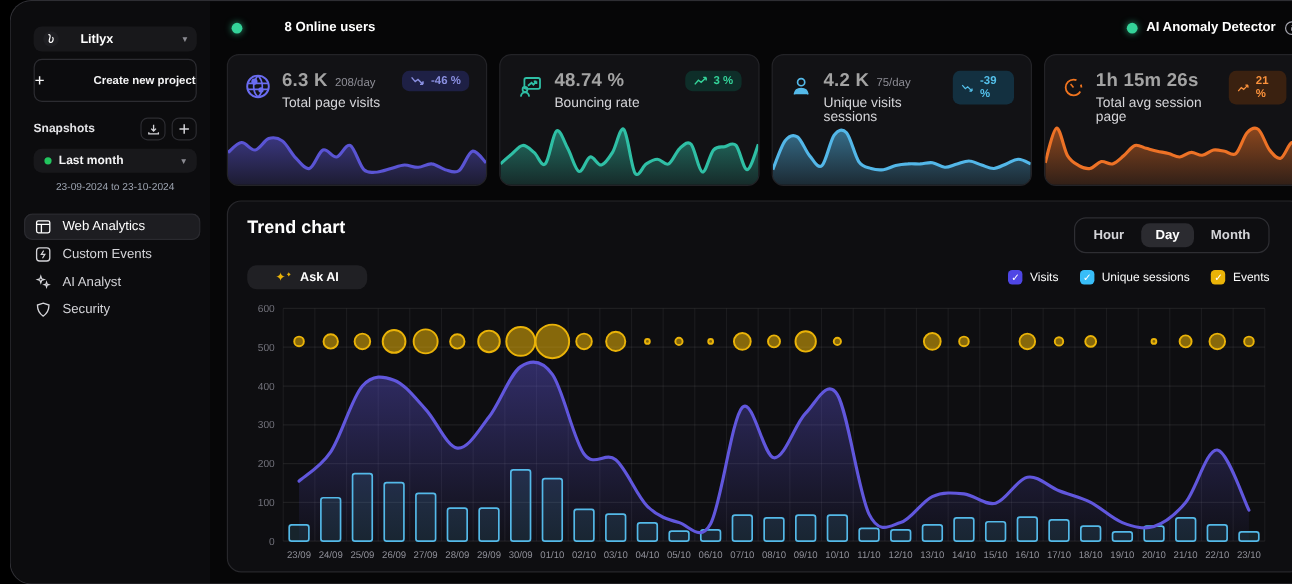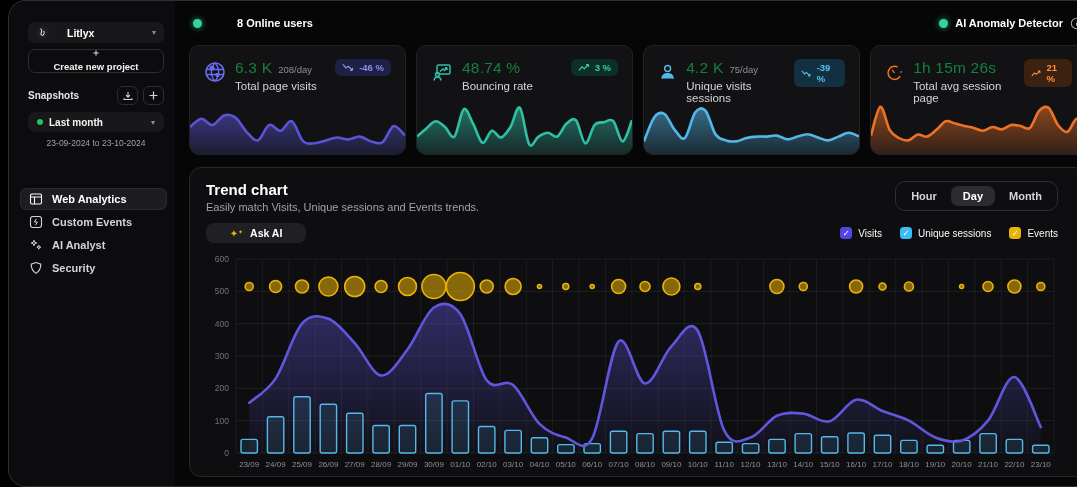--- a/index.html
+++ b/index.html
@@ -10,34 +10,34 @@
     border-radius:18px 0 0 18px; display:flex; overflow:hidden; }
 
   
   .sidebar { width:166px; flex:0 0 166px; background:#0c0c0e; padding:21px 8px 0 11px; }
   .proj-select { display:flex; align-items:center; gap:18px; background:#18181b;
     border-radius:7px; height:21px; padding:0 8px; margin:0 3px 6px 8px; cursor:pointer; }
   .proj-logo { width:13px; height:13px; border-radius:50%; background:#1f1f23;
     display:flex; align-items:center; justify-content:center; flex:0 0 13px; }
   .proj-name { color:#fff; font-size:10.5px; font-weight:700; flex:1; }
   .chev { color:#8b8b92; font-size:8px; }
-  .create-btn { display:flex; align-items:center; justify-content:center; gap:5px;
-    border:1px solid #2c2c31; border-radius:7px; height:24px; margin:0 3px 0 8px;
-    color:#f4f4f5; font-size:9.5px; font-weight:600; cursor:pointer; background:transparent;flex-direction:column; }
+  .create-btn { display:flex; align-items:center; justify-content:space-between; gap:5px;
+    border:1px solid #2c2c31; border-radius:7px; height:36px; margin:0 3px 0 8px;
+    color:#f4f4f5; font-size:9.5px; font-weight:600; cursor:pointer; background:transparent; }
   .snap-row { display:flex; align-items:center; margin:13px 3px 7px 8px; }
   .snap-label { color:#e4e4e7; font-size:10px; font-weight:600; flex:1; }
   .icon-btn { width:21px; height:19px; border:1px solid #2c2c31; border-radius:6px;
     display:flex; align-items:center; justify-content:center; color:#d4d4d8; cursor:pointer; }
   .icon-btn + .icon-btn { margin-left:5px; }
   .snap-select { display:flex; align-items:center; gap:6px; background:#18181b;
     border-radius:7px; height:20px; padding:0 9px; margin:0 3px 6px 8px; cursor:pointer; }
   .dot { width:6px; height:6px; border-radius:50%; background:#22c55e; flex:0 0 6px; }
   .snap-value { color:#f4f4f5; font-size:10px; font-weight:600; flex:1; }
   .snap-range { color:#9ca3af; font-size:8.5px; text-align:center; margin:0 3px 0 8px; }
-  .nav { margin-top:40px;font-weight:bold; }
+  .nav { margin-top:18px; }
   .nav-item { display:flex; align-items:center; gap:9px; height:22px; padding:0 9px;
     border-radius:7px; color:#d4d4d8; font-size:11px; cursor:pointer; margin-bottom:1px; }
   .nav-item.active { background:#1d1d21; box-shadow:inset 0 0 0 1px #2a2a2f; color:#fff; }
   .nav-item svg { flex:0 0 14px; }
 
   
   .main { flex:1; background:#060607; padding:0 12px 0 14px; position:relative; }
   .topbar { height:44px; display:flex; align-items:center; padding:0 4px; }
   .online { display:flex; align-items:center; gap:7px; }
   .gdot { width:9px; height:9px; border-radius:50%; background:#34d399;
@@ -47,21 +47,21 @@
   .anomaly-label { color:#fff; font-size:11px; font-weight:700; }
   .info-ic { color:#a1a1aa; }
 
   
   .cards { display:flex; gap:10px; height:110px; }
   .stat-card { flex:1; background:#121215; border:1px solid #232327; border-radius:10px;
     position:relative; overflow:hidden; padding:13px 14px 0 14px; }
   .card-top { display:flex; align-items:flex-start; gap:9px; }
   .card-icon { margin-top:2px; }
   .value-row { display:flex; align-items:baseline; gap:6px; }
-  .card-value { color:#15803d; font-size:15.5px; font-weight:400; letter-spacing:.2px; }
+  .card-value { color:#a3a3a3; font-size:15.5px; font-weight:700; letter-spacing:.2px; }
   .card-perday { color:#8e8e96; font-size:9.5px; }
   .card-label { color:#d4d4d8; font-size:11.5px; margin-top:3px; }
   .badge { margin-left:auto; display:flex; align-items:center; gap:5px;
     border-radius:6px; padding:3px 7px; font-size:9.5px; font-weight:700; }
   .spark { position:absolute; left:0; right:0; bottom:0; width:100%; height:56px; display:block; }
 
   
   .panel { margin-top:12px; height:310px; background:#0e0e11; border:1px solid #27272b;
     border-radius:12px; padding:13px 28px 0 16px; position:relative; }
   .panel-head { display:flex; }
@@ -310,21 +310,20 @@
             <path d="M0.0,37.6C1.5,32.8 6.1,9.8 9.2,8.8C12.2,7.8 15.3,26.6 18.3,31.8C21.4,37.0 24.5,38.2 27.5,40.0C30.6,41.8 33.6,43.0 36.7,42.4C39.8,41.8 42.8,37.3 45.9,36.6C48.9,36.0 52.0,39.4 55.0,38.6C58.1,37.8 61.2,34.4 64.2,31.8C67.3,29.3 70.3,24.2 73.4,23.2C76.4,22.2 79.5,24.8 82.6,25.6C85.6,26.4 88.7,27.3 91.7,28.0C94.8,28.7 97.9,29.1 100.9,29.9C104.0,30.7 107.0,33.0 110.1,32.8C113.1,32.6 116.2,29.2 119.3,29.0C122.3,28.7 125.4,31.7 128.4,31.4C131.5,31.0 134.6,27.6 137.6,27.0C140.7,26.5 143.7,27.5 146.8,28.0C149.8,28.5 152.9,32.5 156.0,29.9C159.0,27.4 162.1,16.0 165.1,12.6C168.2,9.3 171.2,7.4 174.3,9.8C177.4,12.2 180.4,23.0 183.5,27.0C186.5,31.0 189.6,34.8 192.7,33.8C195.7,32.7 198.8,21.9 201.8,20.8C204.9,19.7 209.5,26.0 211.0,27.0L211,59 L0,59 Z" fill="url(#sg3)"></path>
             <path d="M0.0,37.6C1.5,32.8 6.1,9.8 9.2,8.8C12.2,7.8 15.3,26.6 18.3,31.8C21.4,37.0 24.5,38.2 27.5,40.0C30.6,41.8 33.6,43.0 36.7,42.4C39.8,41.8 42.8,37.3 45.9,36.6C48.9,36.0 52.0,39.4 55.0,38.6C58.1,37.8 61.2,34.4 64.2,31.8C67.3,29.3 70.3,24.2 73.4,23.2C76.4,22.2 79.5,24.8 82.6,25.6C85.6,26.4 88.7,27.3 91.7,28.0C94.8,28.7 97.9,29.1 100.9,29.9C104.0,30.7 107.0,33.0 110.1,32.8C113.1,32.6 116.2,29.2 119.3,29.0C122.3,28.7 125.4,31.7 128.4,31.4C131.5,31.0 134.6,27.6 137.6,27.0C140.7,26.5 143.7,27.5 146.8,28.0C149.8,28.5 152.9,32.5 156.0,29.9C159.0,27.4 162.1,16.0 165.1,12.6C168.2,9.3 171.2,7.4 174.3,9.8C177.4,12.2 180.4,23.0 183.5,27.0C186.5,31.0 189.6,34.8 192.7,33.8C195.7,32.7 198.8,21.9 201.8,20.8C204.9,19.7 209.5,26.0 211.0,27.0" fill="none" stroke="#ed7226" stroke-width="2.6" stroke-linejoin="round"></path>
           </svg>
       </div>
     </div>
 
     <div class="panel">
       <div class="panel-head">
         <div>
           <div class="panel-title">Trend chart</div>
-          <div class="panel-sub">Easily match Visits, Unique sessions and Events trends.</div>
         </div>
         <div class="tabs">
           <span class="tab">Hour</span>
           <span class="tab active">Day</span>
           <span class="tab">Month</span>
         </div>
       </div>
 
       <div class="panel-row2">
         <div class="ask-ai">

